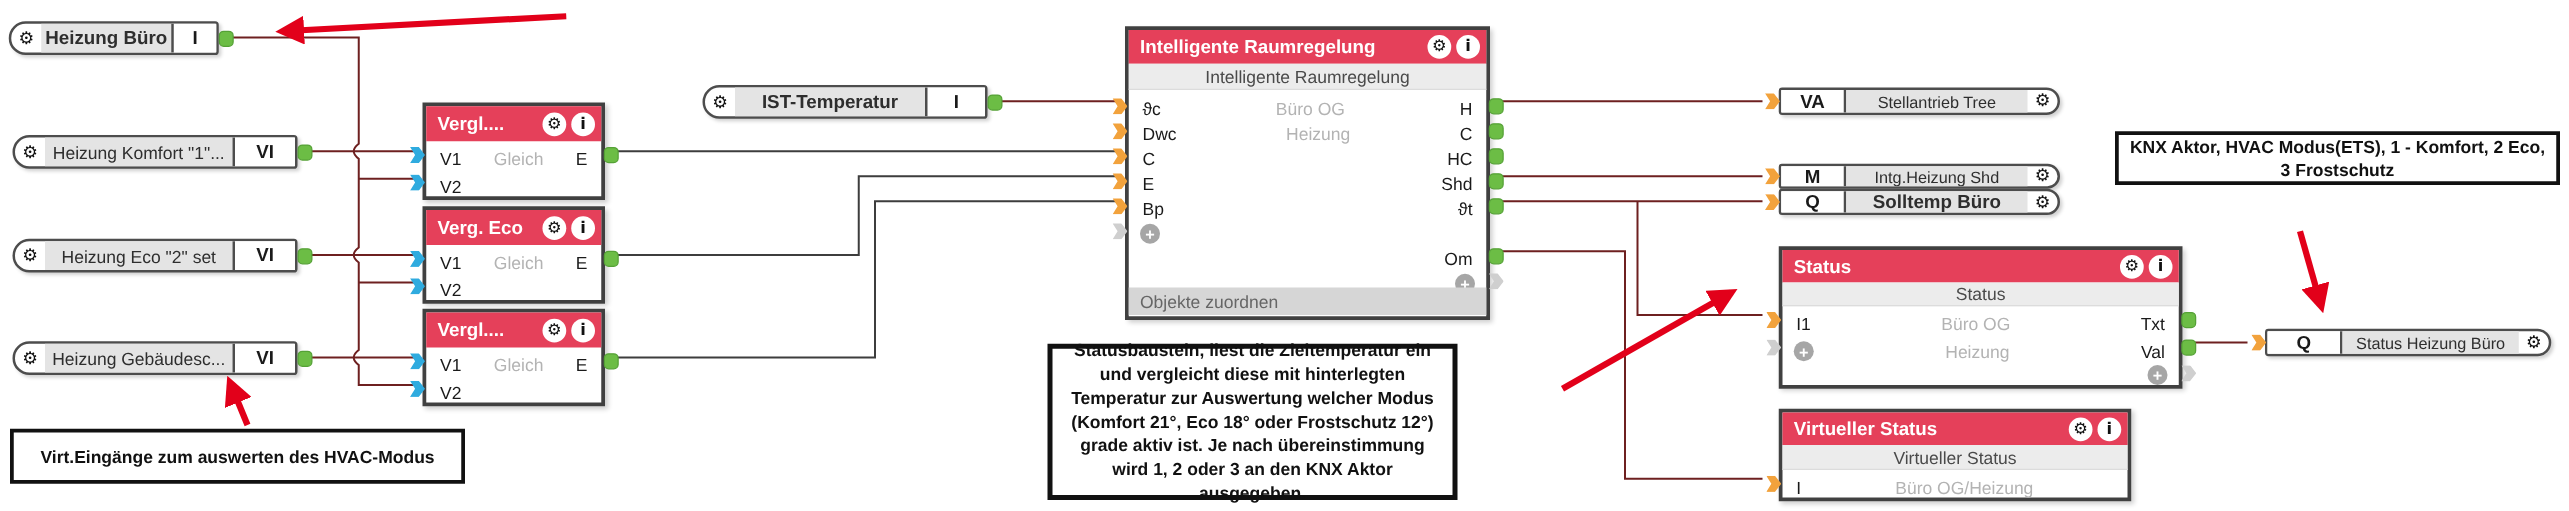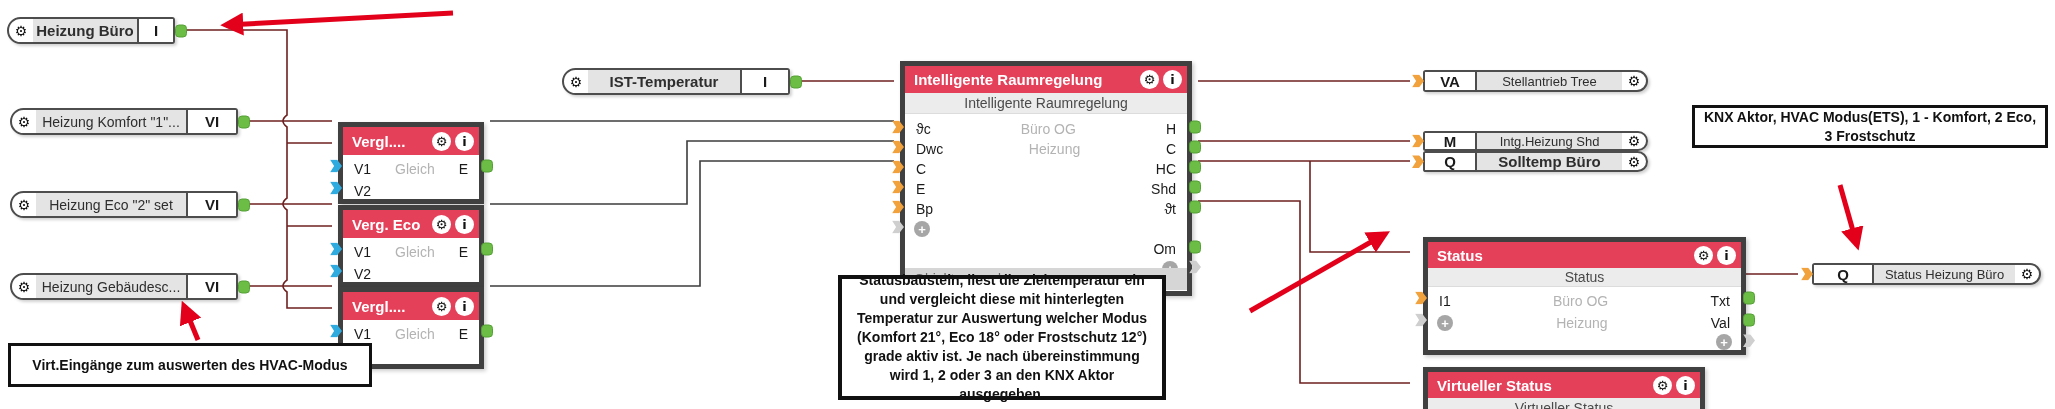--- a/index.html
+++ b/index.html
@@ -16,22 +16,22 @@
            font-family:"DejaVu Sans",sans-serif;}
   .ep-label{flex:1;background:#e4e4e4;display:flex;align-items:center;justify-content:center;
             font-size:14px;color:#2e2e2e;white-space:nowrap;overflow:hidden;padding:0 6px;}
   .ep-label.b{font-weight:bold;font-size:15px;}
   .ep-port{display:flex;align-items:center;justify-content:center;background:#fff;font-weight:bold;
            font-size:15px;}
   .ep.left .ep-port{border-left:2px solid #4d4d4d;}
   .ep.right .ep-port{border-right:2px solid #4d4d4d;}
 
   
-  .lnode{position:absolute;background:#fff;border:5px solid #404040;box-sizing:border-box;
-         box-shadow:2px 2px 4px rgba(0,0,0,.2);margin-top:40px;}
+  .lnode{position:absolute;background:#fff;border:3px solid #404040;box-sizing:border-box;
+         box-shadow:2px 2px 4px rgba(0,0,0,.2);}
   .ln-head{background:#e5405a;color:#fff;display:flex;align-items:center;padding:0 5px 0 9px;}
   .ln-title{font-weight:bold;font-size:15px;flex:1;white-space:nowrap;}
   .hicon{width:19px;height:19px;border-radius:50%;background:#fff;color:#111;display:flex;
          align-items:center;justify-content:center;font-size:13px;margin-left:4px;flex:0 0 auto;
          font-family:"DejaVu Sans",sans-serif;}
   .hicon.info{font-weight:bold;font-size:13px;}
   .ln-sub{background:#ececec;color:#4a4a4a;display:flex;align-items:center;justify-content:center;
           font-size:14px;border-bottom:1px solid #dcdcdc;}
   .ln-row{position:relative;display:flex;align-items:flex-end;font-size:14px;}
   .pl{margin-left:11px;white-space:nowrap;}
@@ -304,20 +304,21 @@
   <div class="lnode" style="left:1423px;top:327px;width:282px;">
     <div class="ln-head" style="height:26px;">
       <span class="ln-title">Virtueller Status</span>
       <span class="hicon">⚙</span>
       <span class="hicon info">i</span>
     </div>
     <div class="ln-sub" style="height:19px;">Virtueller Status</div>
     <div class="ln-row" style="height:22px;">
       <span class="conn orange flag cin"></span>
       <span class="pl">I</span>
+      <span class="pc">Büro OG/Heizung</span>
     </div>
   </div>
 
   <div class="anno" style="left:1692px;top:105px;width:356px;height:43px;">
     <span>KNX Aktor, HVAC Modus(ETS), 1 - Komfort, 2 Eco, 3 Frostschutz</span>
   </div>
   <div class="anno" style="left:838px;top:275px;width:328px;height:125px;border-width:4px;">
     <span>Statusbaustein, liest die Zieltemperatur ein und vergleicht diese mit hinterlegten Temperatur zur Auswertung welcher Modus (Komfort 21°, Eco 18° oder Frostschutz 12°) grade aktiv ist. Je nach übereinstimmung wird 1, 2 oder 3 an den KNX Aktor ausgegeben.</span>
   </div>
   <div class="anno" style="left:8px;top:343px;width:364px;height:44px;">

